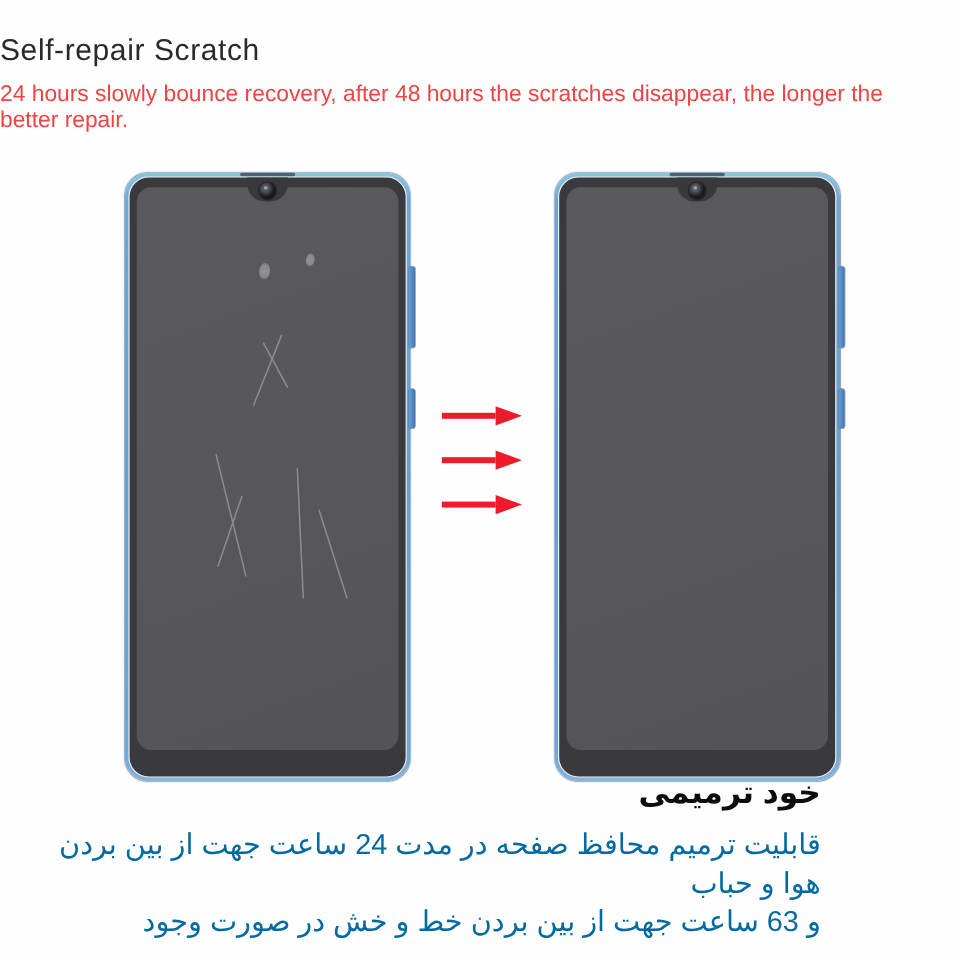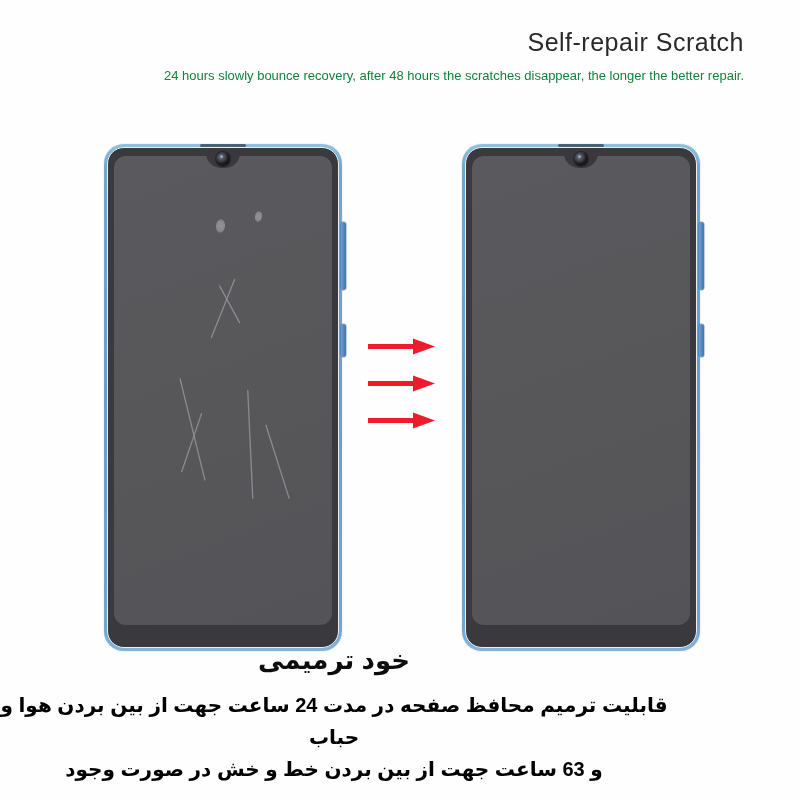--- a/index.html
+++ b/index.html
@@ -6,26 +6,26 @@
   body{
     width:800px;height:800px;
     background:#ffffff;
     font-family:"Liberation Sans","DejaVu Sans",sans-serif;
     position:relative;
     overflow:hidden;
   }
   .canvas{position:absolute;inset:0;background:#fefefe;}
 
   
-  .header{position:absolute;top:28px;left:0;width:744px;text-align:right;color:#2f2f2f;}
+  .header{position:absolute;top:28px;left:0;width:744px;text-align:left;color:#2f2f2f;}
   .header h1{
     margin:0 0 11px 0;
     font-size:25px;font-weight:400;letter-spacing:.5px;color:#2a2a2a;
   }
-  .header p{margin:0 0 9px 0;font-size:13px;color:#15803d;}
+  .header p{margin:0 0 9px 0;font-size:19px;color:#ef4444;}
 
   
   .phone{
     position:absolute;top:144px;width:238px;height:507px;
     border-radius:20px;
     background:linear-gradient(180deg,#8cc4dd 0%,#6ea6d4 5%,#699fd0 50%,#6ea6d4 95%,#83b4da 100%);
     box-shadow:0 0 1px rgba(40,70,110,.55);
   }
   .phone.left{left:104px;}
   .phone.right{left:462px;}
@@ -86,29 +86,29 @@
   
   .arrows{
     position:absolute;left:368px;top:338px;
     display:flex;flex-direction:column;gap:20px;
     color:#ee1b2d;
   }
   .arrow{width:68px;height:17px;display:block;}
 
   
   .footer{
-    position:absolute;top:645px;left:0;width:668px;text-align:center;color:#111;
+    position:absolute;top:645px;left:16px;width:668px;text-align:right;color:#111;
     direction:rtl;
   }
   .footer h2{
     margin:0 0 13px 0;
     font-size:26px;font-weight:700;color:#0d0d0d;
   }
   .footer p{
-    margin:0;font-size:20px;font-weight:700;line-height:32px;color:#000000;
+    margin:0;font-size:24px;font-weight:400;line-height:32px;color:#0369a1;
   }
 </style>
 </head>
 <body>
 
 <div class="canvas">
 
   <div class="header">
     <h1>Self-repair Scratch</h1>
     <p>24 hours slowly bounce recovery, after 48 hours the scratches disappear, the longer the better repair.</p>

